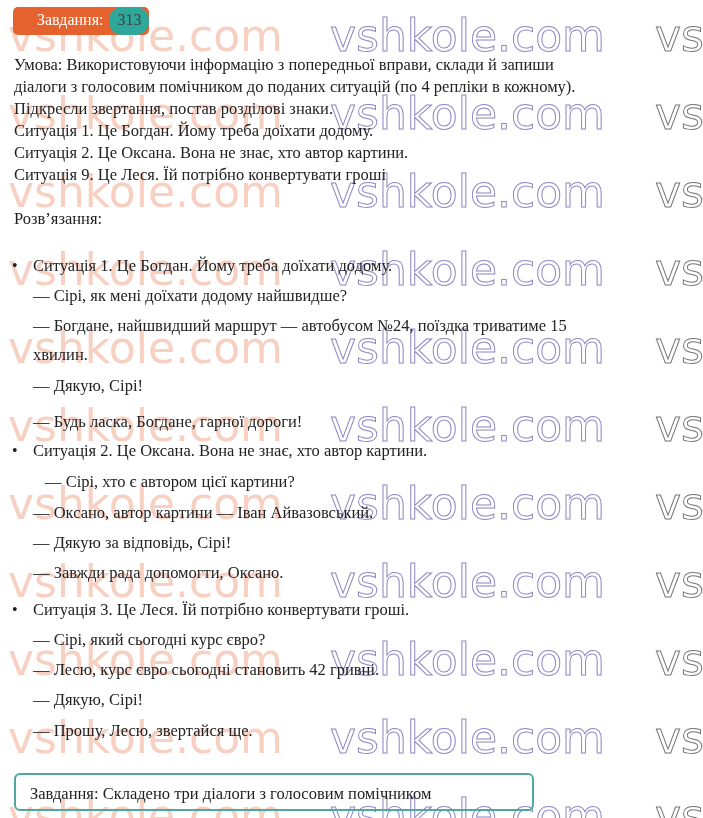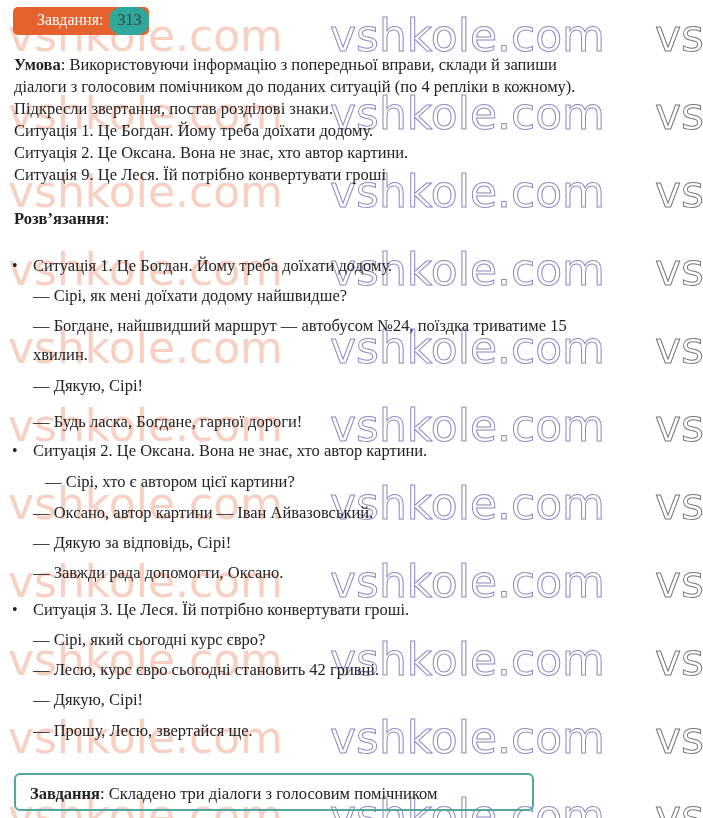--- a/index.html
+++ b/index.html
@@ -11,21 +11,21 @@
   .wm-outline { position: absolute; left: 330px; font-family: "DejaVu Sans", "Liberation Sans", sans-serif;
                 font-size: 44px; color: transparent; -webkit-text-stroke: 1px #8f88c4; }
   .wm-vs { position: absolute; left: 655px; font-family: "DejaVu Sans", "Liberation Sans", sans-serif;
            font-size: 44px; color: transparent; -webkit-text-stroke: 1px #777; }
   .content { position: relative; z-index: 1; padding: 0 14px; }
   .badge { position: absolute; left: 13px; top: 7px; height: 28px; display: flex; align-items: stretch;
            background: #e5612e; border-radius: 5px; overflow: hidden; }
   .badge-label { color: #fff; font-size: 16px; padding: 4px 6px 0 24px; }
   .badge-num { color: #404040; background: #2fa89c; font-size: 16px; padding: 4px 8px 0 8px; border-radius: 13px; }
   .line { position: absolute; left: 14px; font-size: 16.5px; line-height: 20px; white-space: nowrap; }
-  .bold { font-weight: bold; }
+  .bold { font-weight: normal; }
   .bullet { position: absolute; left: 12px; font-size: 16px; }
   .answer-box { position: absolute; left: 14px; top: 773px; width: 520px; height: 38px;
                 border: 2px solid #4fa8a0; border-radius: 6px; box-sizing: border-box; }
   .answer-text { position: absolute; left: 14px; top: 9px; font-size: 16.5px; white-space: nowrap; }
 </style>
 </head>
 <body>
 
 <div class="wm-layer">
   <div class="wm-orange" style="top:10px">vshkole.com</div>

